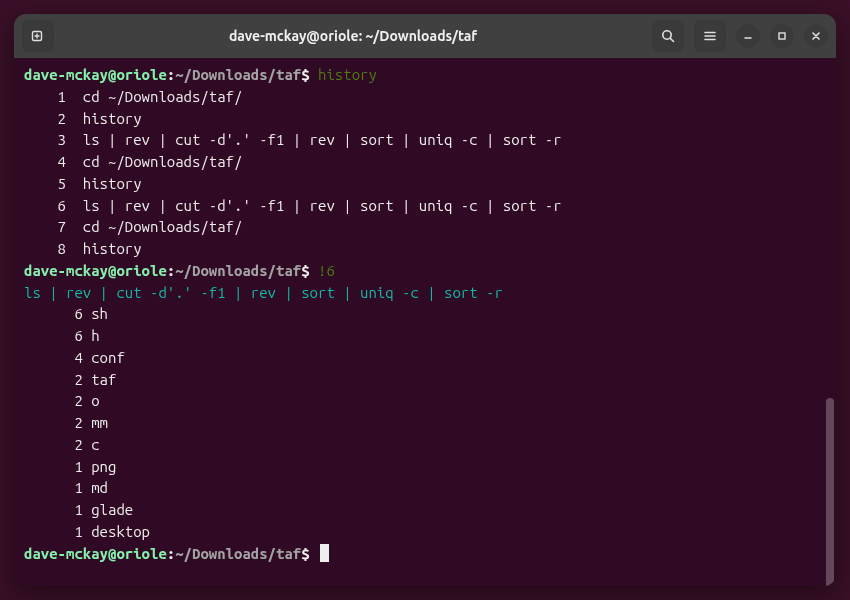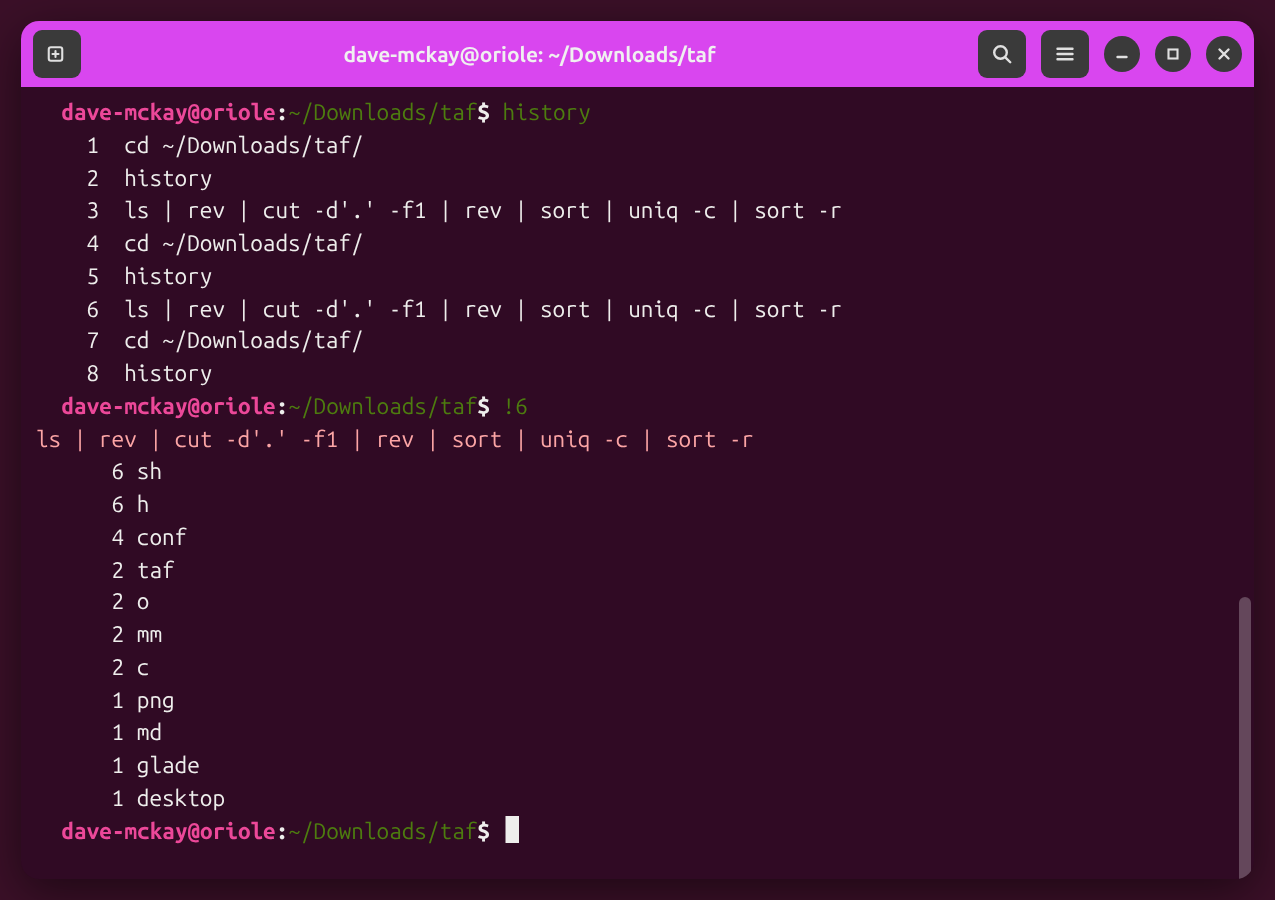--- a/index.html
+++ b/index.html
@@ -19,21 +19,21 @@
       background: #300a24;
       border-radius: 12px;
       overflow: hidden;
       box-shadow: 0 8px 32px rgba(0,0,0,0.5);
       display: flex;
       flex-direction: column;
       position: relative;
     }
     .titlebar {
       height: 44px;
-      background: #d946ef;
+      background: #404040;
       display: flex;
       align-items: center;
       padding: 0 8px;
       gap: 6px;
       flex-shrink: 0;
     }
     .tb-left { display: flex; gap: 6px; align-items: center; }
     .tb-center { flex: 1; text-align: center; color: #f0f0f0; font-family: Ubuntu, sans-serif; font-size: 14px; font-weight: 600; }
     .tb-right { display: flex; gap: 10px; align-items: center; }
     .tb-btn {
@@ -55,26 +55,26 @@
     .terminal {
       flex: 1;
       padding: 6px 10px;
       font-size: 15px;
       line-height: 1.45;
       color: #eeeeec;
       overflow-y: auto;
       white-space: pre;
       position: relative;
     }
-    .prompt-user { color: #ec4899; font-weight: bold; margin-left: 17px; }
+    .prompt-user { color: #86efac; font-weight: bold; }
     .prompt-colon { color: #eeeeec; font-weight: bold; }
-    .prompt-path { color: #4d7c0f; font-weight: normal; }
+    .prompt-path { color: #a3a3a3; font-weight: bold; }
     .prompt-dollar { color: #eeeeec; font-weight: bold; }
     .cmd { color: #4d7c0f; }
-    .out { color: #fca5a5; }
+    .out { color: #14b8a6; }
     .cursor {
       display: inline-block;
       width: 9px; height: 18px;
       background: #eeeeec;
       vertical-align: text-bottom;
       margin-left: 2px;
     }
     .scrollbar {
       position: absolute;
       right: 2px;

